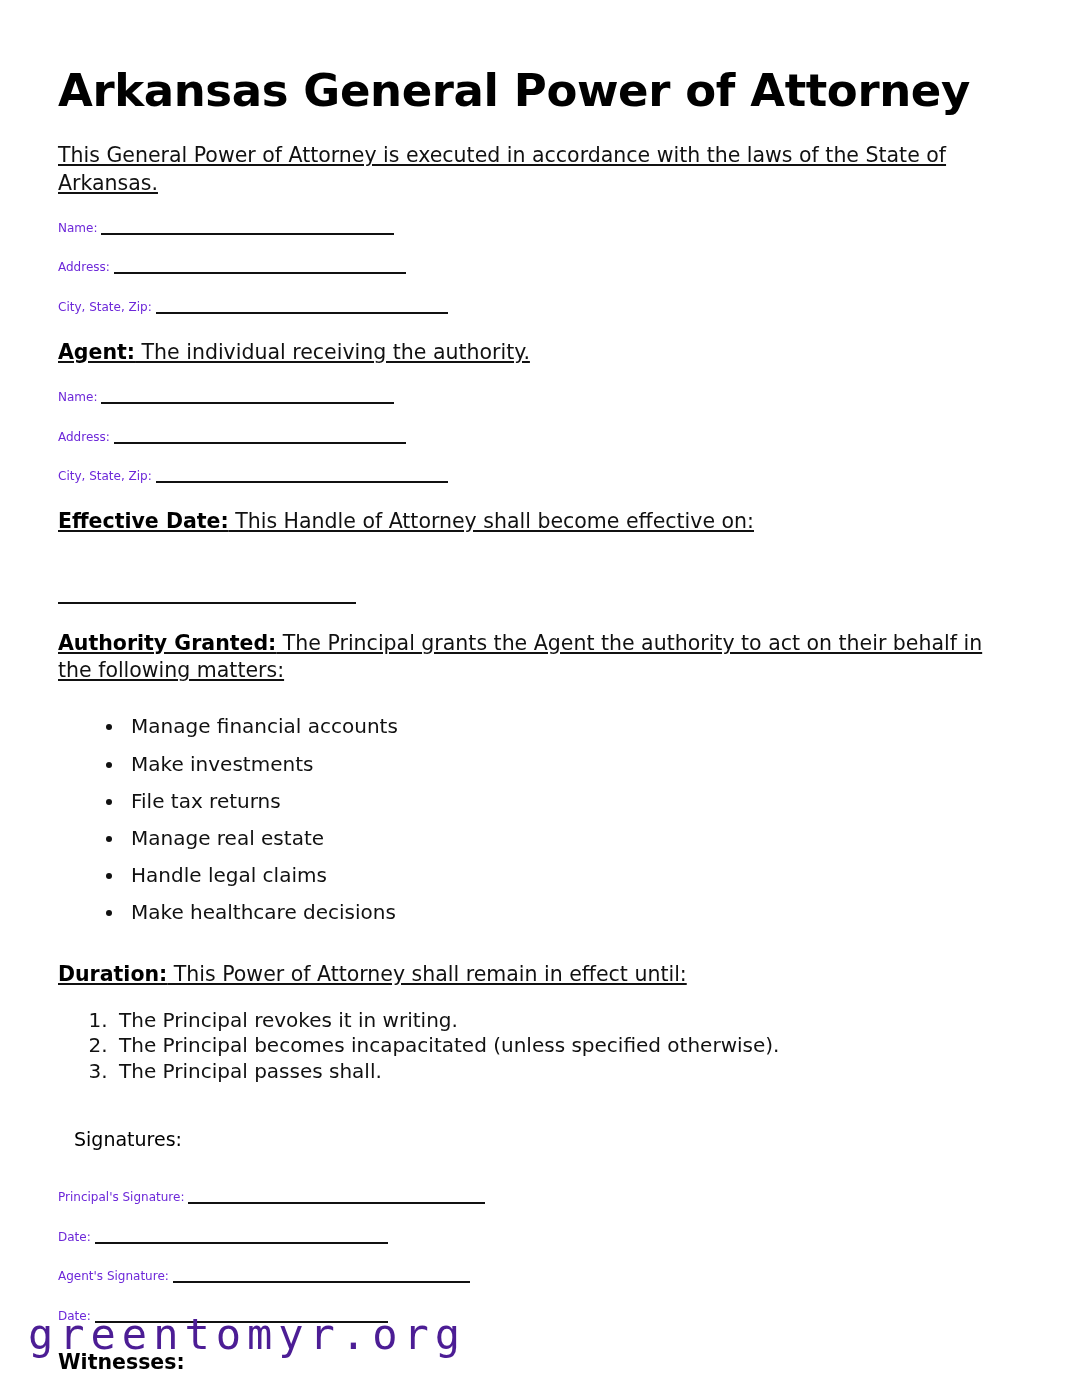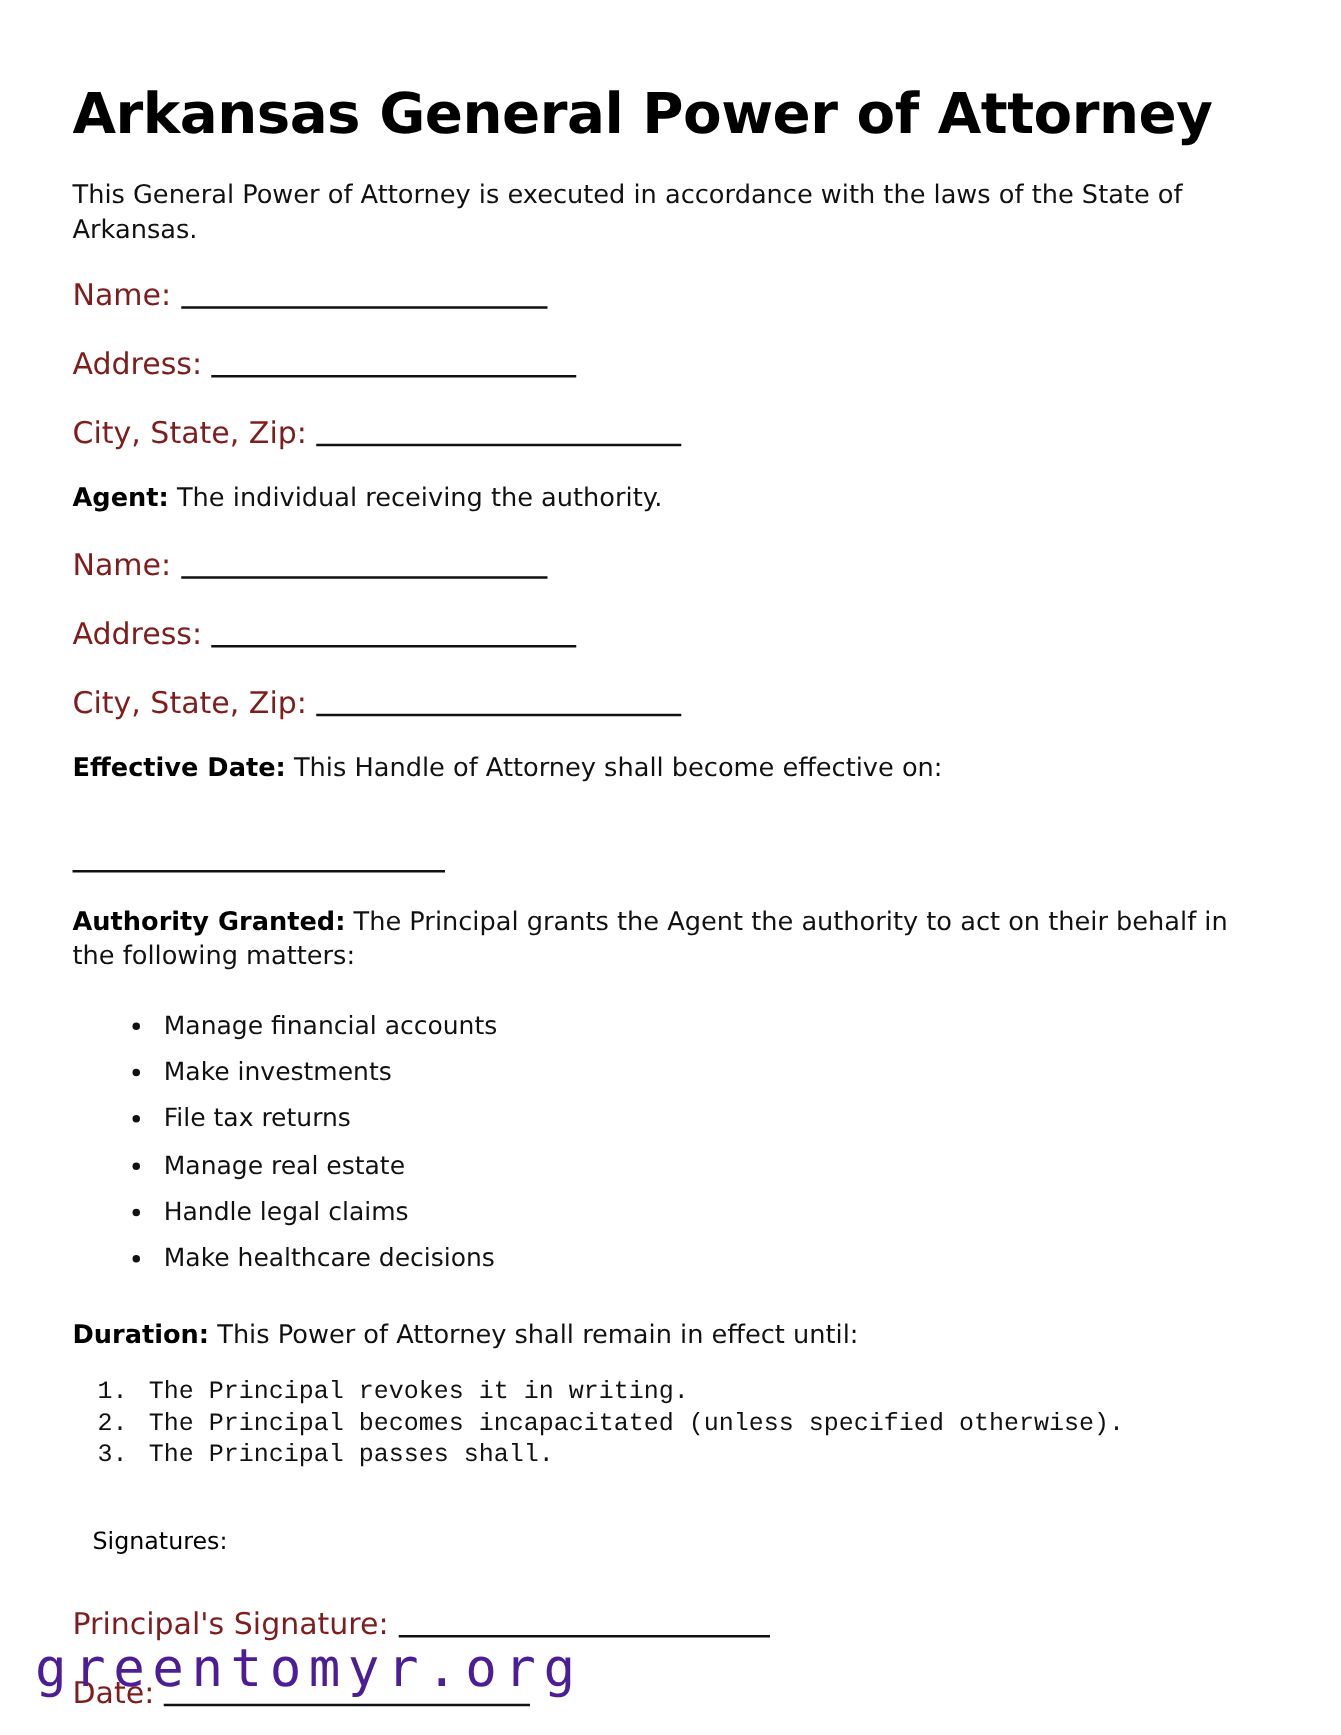--- a/index.html
+++ b/index.html
@@ -32,31 +32,32 @@
     margin: 0;
     padding-top: 66px;
     color: #000000;
   }
   p.para {
     font-size: 20.5px;
     line-height: 1.33;
     margin: 0;
     padding-top: 26px;
     color: #111111;
+    text-decoration: underline;
   }
   p.para.tight {
     padding-top: 23px;
   }
   p.field {
-    font-size: 24px;
+    font-size: 12px;
     line-height: 1.3;
     margin: 0;
     padding-top: 24px;
     white-space: nowrap;
-    color: #7f1d1d;
+    color: #6d28d9;
   }
   p.blank-only {
     font-size: 20px;
     line-height: 1.3;
     margin: 0;
     padding-top: 46px;
     white-space: nowrap;
     color: #111111;
   }
   .lbl-bold {
@@ -96,21 +97,20 @@
     font-size: 20px;
     line-height: 1.27;
     margin: 0;
     padding-top: 20px;
     padding-left: 56px;
     color: #111111;
   }
   ol.numbers li {
     padding-left: 5px;
     margin: 0;
-    font-family: Liberation Mono, monospace;
   }
   p.sig-head {
     font-size: 19px;
     font-weight: normal;
     margin: 16px;
     padding-top: 28px;
     color: #000000;
   }
   p.witness-head {
     font-size: 20.5px;

